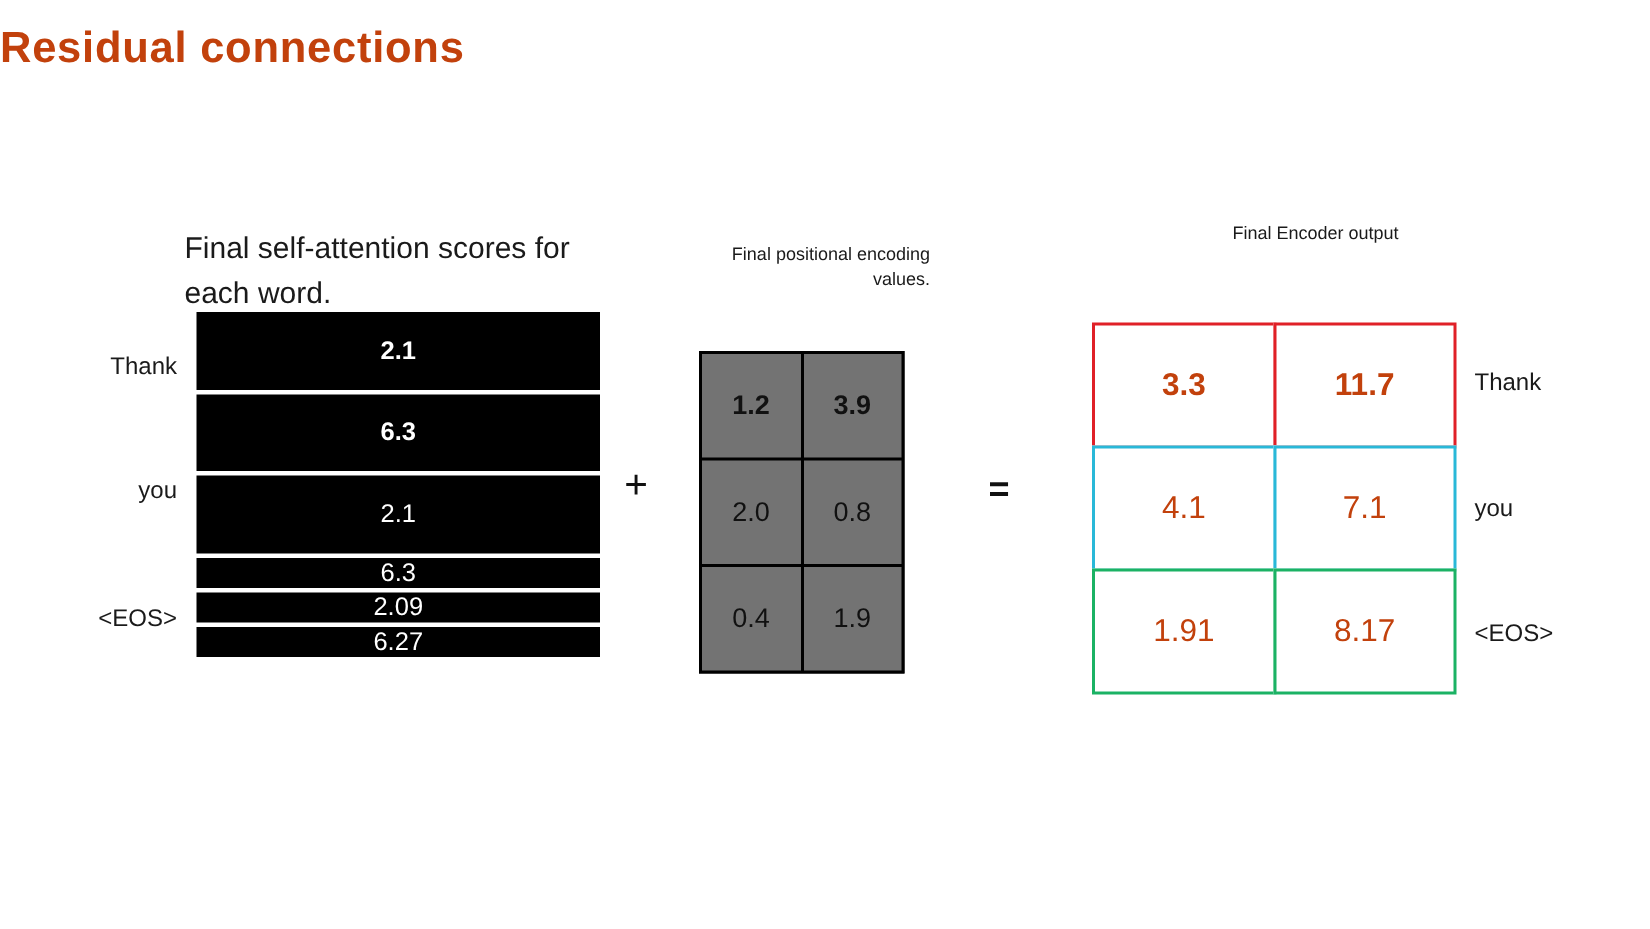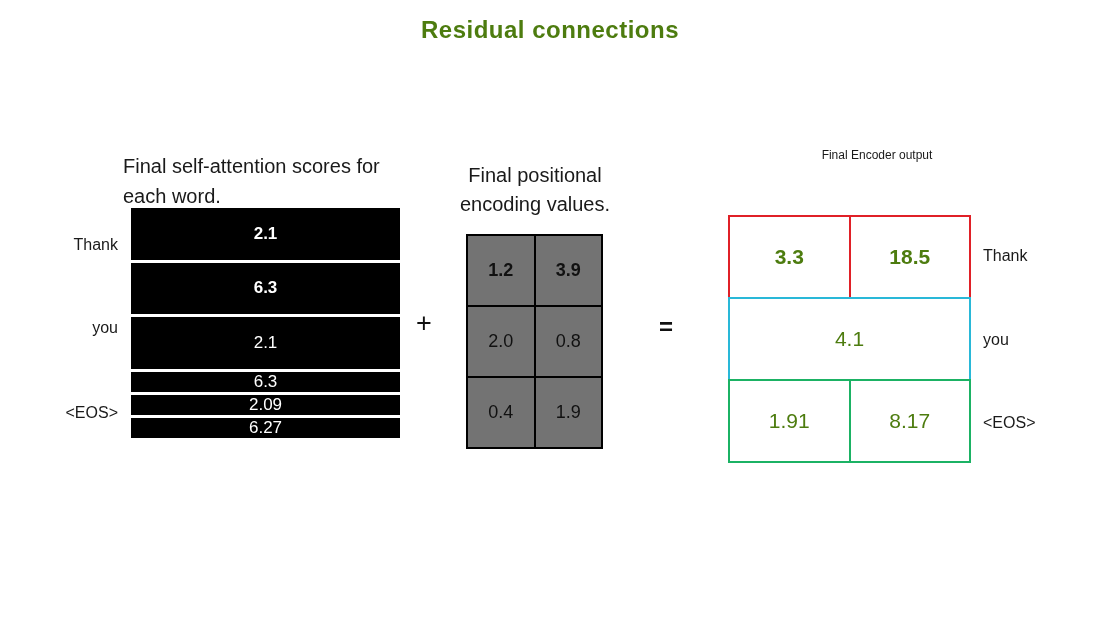--- a/index.html
+++ b/index.html
@@ -8,27 +8,27 @@
     width: 1100px; height: 619px;
     font-family: "Liberation Sans", sans-serif;
     color: #111111;
     position: relative;
     overflow: hidden;
   }
   .stage { position: absolute; inset: 0; }
 
   .title {
     position: absolute; top: 16px; left: 0; width: 100%;
-    text-align: center; font-size: 24px; font-weight: 700;
-    letter-spacing: 0.5px; color: #4d7c0f;
+    text-align: left; font-size: 29px; font-weight: 700;
+    letter-spacing: 0.5px; color: #c2410c;
   }
 
   .caption { position: absolute; font-size: 16px; line-height: 1.5; color: #1a1a1a; }
   .caption-attention { left: 123px; top: 151px; width: 300px; text-align: left; font-size: 20px; }
-  .caption-positional { left: 450px; top: 161px; width: 170px; text-align: center; font-size: 20px; line-height: 1.45; }
+  .caption-positional { left: 450px; top: 161px; width: 170px; text-align: right; font-size: 12px; line-height: 1.45; }
   .caption-output { left: 752px; top: 146px; width: 250px; text-align: center; font-size: 12px; }
 
   .row-label { position: absolute; font-size: 16px; color: #1a1a1a; white-space: nowrap; }
   .left-labels .row-label { left: 30px; width: 88px; text-align: right; }
   .ll-0 { top: 236px; } .ll-1 { top: 319px; } .ll-2 { top: 404px; }
   .right-labels .row-label { left: 983px; text-align: left; }
   .rl-0 { top: 247px; } .rl-1 { top: 331px; } .rl-2 { top: 414px; }
 
   
   .attention-matrix {
@@ -54,21 +54,21 @@
     display: flex; align-items: center; justify-content: center;
     font-size: 18px;
   }
   .positional-matrix .r0 { font-weight: 700; }
 
   
   .output-matrix { position: absolute; left: 728px; top: 215px; width: 243px; }
   .output-matrix .mrow { display: flex; height: 84px; }
   .output-matrix .mrow + .mrow { margin-top: -2px; }
   .output-matrix .cell {
-    flex: 1; background: #ffffff; color: #4d7c0f;
+    flex: 1; background: #ffffff; color: #c2410c;
     border: 2px solid #000;
     display: flex; align-items: center; justify-content: center;
     font-size: 21px;
   }
   .output-matrix .cell + .cell { margin-left: -2px; }
   .output-matrix .r0 { font-weight: 700; }
 
   .operator { position: absolute; color: #111111; text-align: center; }
   .op-plus { left: 406px; top: 308px; width: 36px; font-size: 27px; font-weight: 400; }
   .op-equals { left: 650px; top: 313px; width: 32px; font-size: 24px; font-weight: 700; }
@@ -110,24 +110,25 @@
     <div class="cell">1.9</div>
   </div>
 
   <div class="operator op-equals">=</div>
 
   <div class="caption caption-output">Final Encoder output</div>
 
   <div class="output-matrix">
     <div class="mrow">
       <div class="cell r0" style="border-color: rgb(224, 32, 39);">3.3</div>
-      <div class="cell r0" style="border-color: rgb(224, 32, 39);">18.5</div>
+      <div class="cell r0" style="border-color: rgb(224, 32, 39);">11.7</div>
     </div>
     <div class="mrow">
       <div class="cell" style="border-color: rgb(41, 184, 216);">4.1</div>
+      <div class="cell" style="border-color: rgb(41, 184, 216);">7.1</div>
     </div>
     <div class="mrow">
       <div class="cell" style="border-color: rgb(27, 178, 100);">1.91</div>
       <div class="cell" style="border-color: rgb(27, 178, 100);">8.17</div>
     </div>
   </div>
 
   <div class="right-labels">
     <div class="row-label rl-0">Thank</div>
     <div class="row-label rl-1">you</div>

